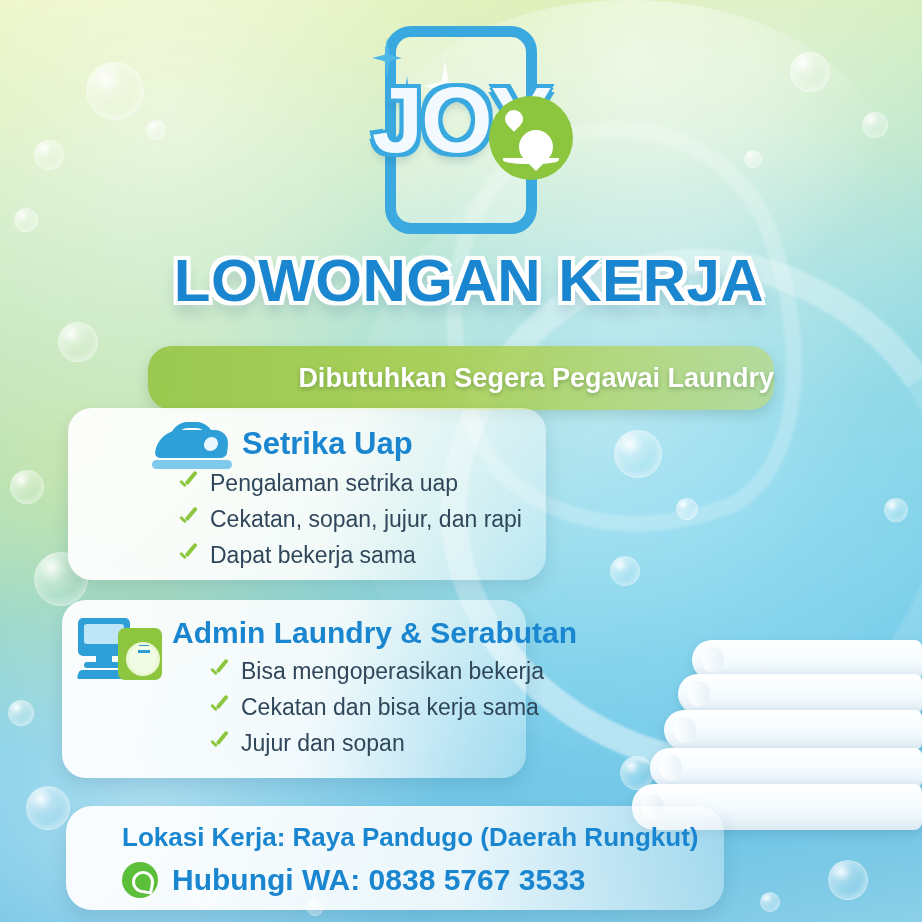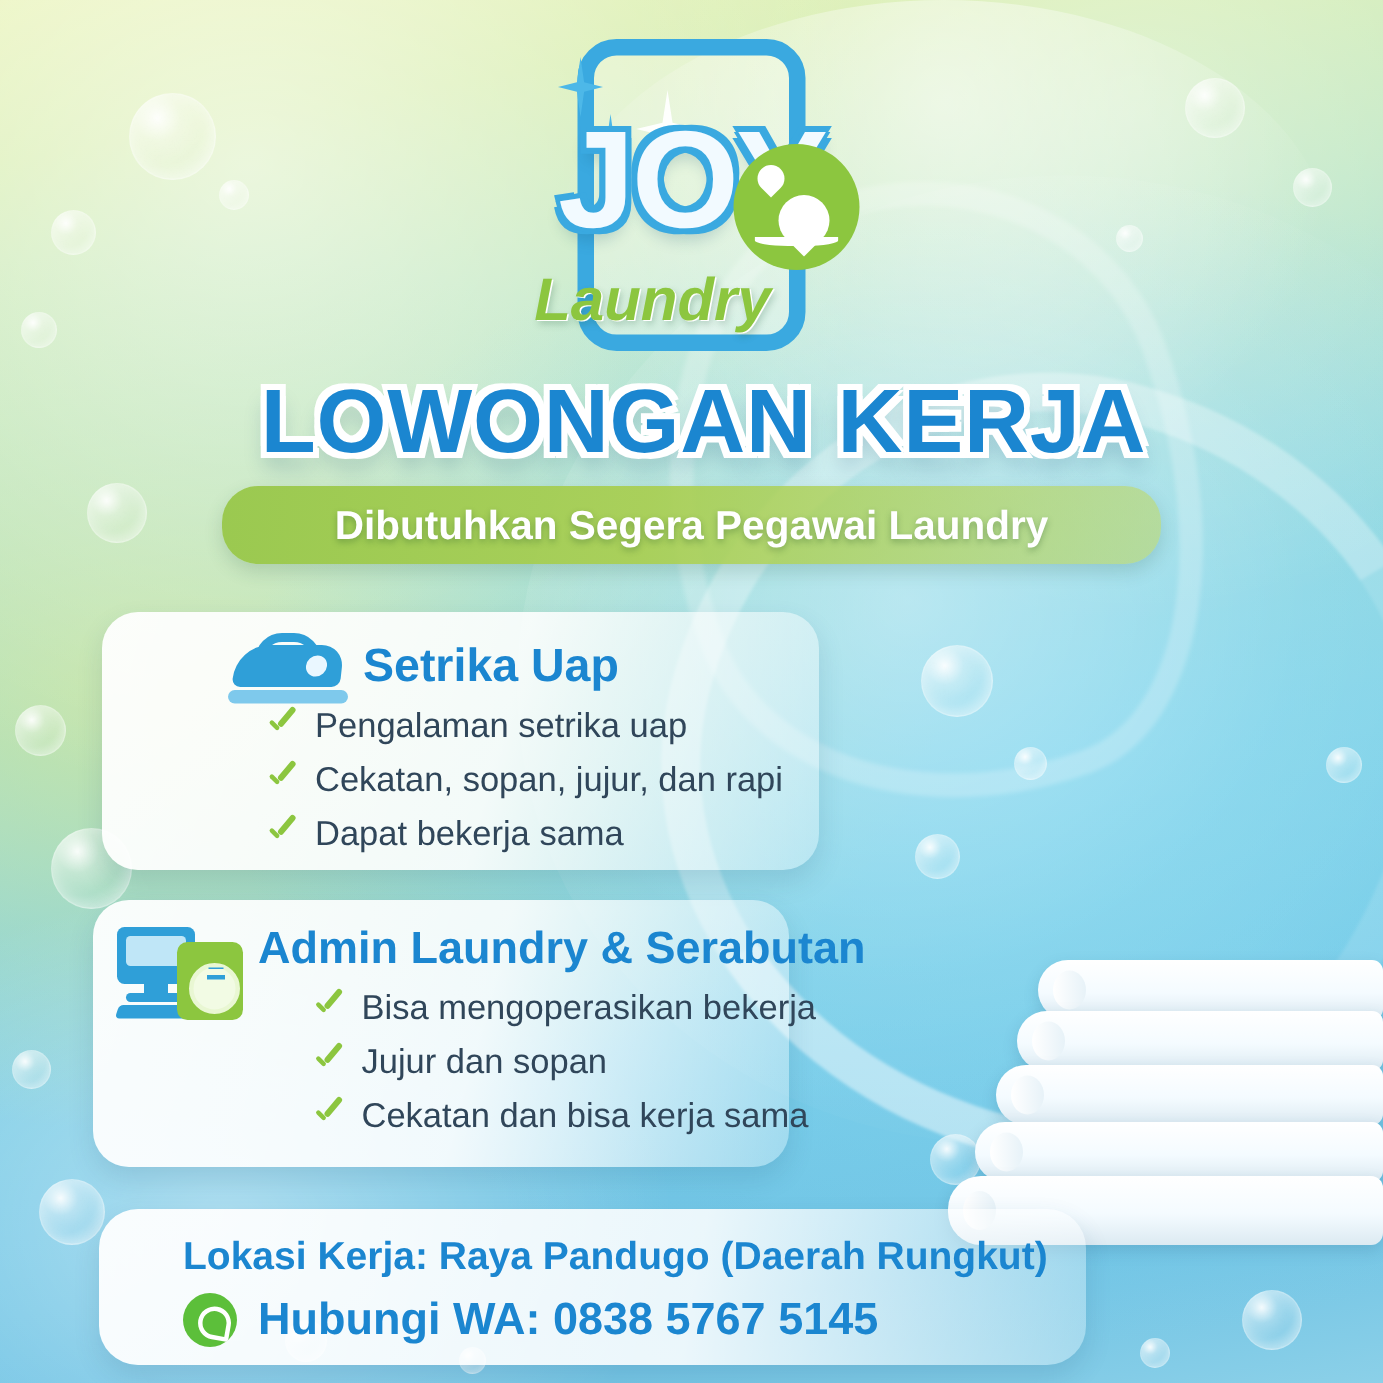--- a/index.html
+++ b/index.html
@@ -177,25 +177,25 @@
     color: #1b86d0;
     -webkit-text-stroke: 0px;
     text-shadow:
       3px 0 0 #ffffff, -3px 0 0 #ffffff, 0 3px 0 #ffffff, 0 -3px 0 #ffffff,
       4px 4px 0 #ffffff, -4px 4px 0 #ffffff, 4px -4px 0 #ffffff, -4px -4px 0 #ffffff,
       0 10px 14px rgba(20,80,120,0.28);
     white-space: nowrap;
   }
 
   .subbar {
-    position: absolute; top: 324px; left: 148px;
-    width: 626px; height: 52px;
+    position: absolute; top: 346px; left: 148px;
+    width: 626px; height: 64px;
     border-radius: 24px;
     background: linear-gradient(100deg, rgba(150,198,70,0.92) 0%, rgba(168,206,80,0.92) 45%, rgba(190,214,96,0.55) 100%);
-    display: flex; align-items: center; justify-content: center;
+    display: flex; align-items: center; justify-content: flex-end;
     box-shadow: 0 5px 12px rgba(40,90,60,0.18);
   }
   .subbar span {
     font-size: 27px; font-weight: bold; color: #ffffff;
     text-shadow: 0 2px 4px rgba(40,90,40,0.35);
     white-space: nowrap;
   }
 
   
   .card {
@@ -388,21 +388,20 @@
       <div class="phone"></div>
       <div class="spark sp1"></div>
       <div class="spark sp2"></div>
       <div class="spark sp3"></div>
       <div class="joy-text">JOY</div>
       <div class="drop-badge">
         <span class="sm-drop"></span>
         <span class="big-drop"></span>
         <span class="wave-line"></span>
       </div>
-      <div class="laundry-text">Laundry</div>
     </div>
 
     <div class="headline">LOWONGAN KERJA</div>
 
     <div class="subbar">
       <span>Dibutuhkan Segera Pegawai Laundry</span>
     </div>
 
     <div class="card card1">
       <div class="iron">
@@ -436,31 +435,31 @@
         <span class="washer"></span>
       </div>
       <div class="card-title">Admin Laundry &amp; Serabutan</div>
       <div class="bullets">
         <div class="bullet">
           <span class="check"></span>
           <span>Bisa mengoperasikan bekerja</span>
         </div>
         <div class="bullet">
           <span class="check"></span>
+          <span>Cekatan dan bisa kerja sama</span>
+        </div>
+        <div class="bullet">
+          <span class="check"></span>
           <span>Jujur dan sopan</span>
-        </div>
-        <div class="bullet">
-          <span class="check"></span>
-          <span>Cekatan dan bisa kerja sama</span>
         </div>
       </div>
     </div>
 
     <div class="footer-card">
       <div class="loc">Lokasi Kerja: Raya Pandugo (Daerah Rungkut)</div>
       <div class="wa-row">
         <span class="wa-icon"></span>
-        <span class="wa-text">Hubungi WA: 0838 5767 5145</span>
+        <span class="wa-text">Hubungi WA: 0838 5767 3533</span>
       </div>
     </div>
 
   </div>
 </div>
 
 </body></html>

